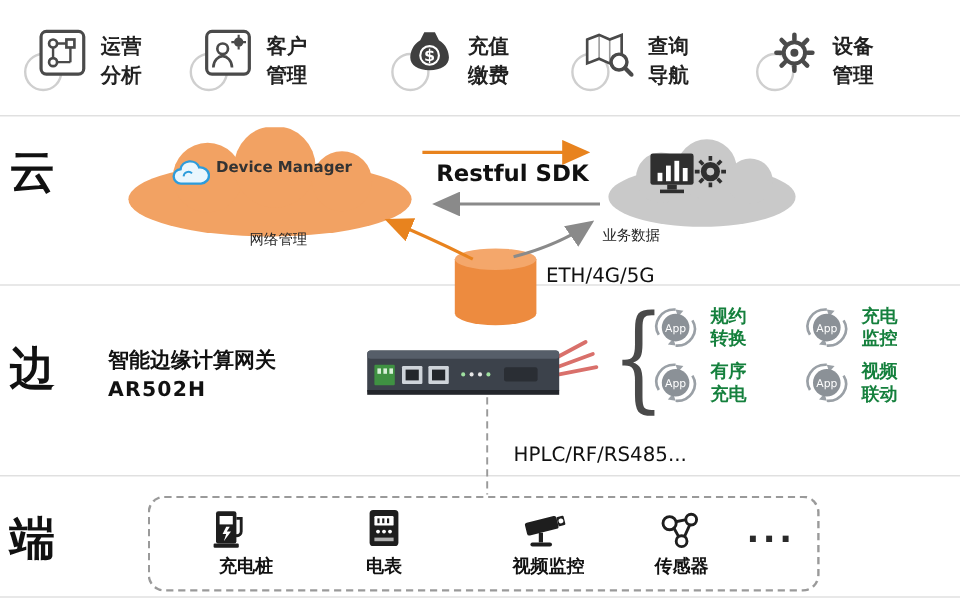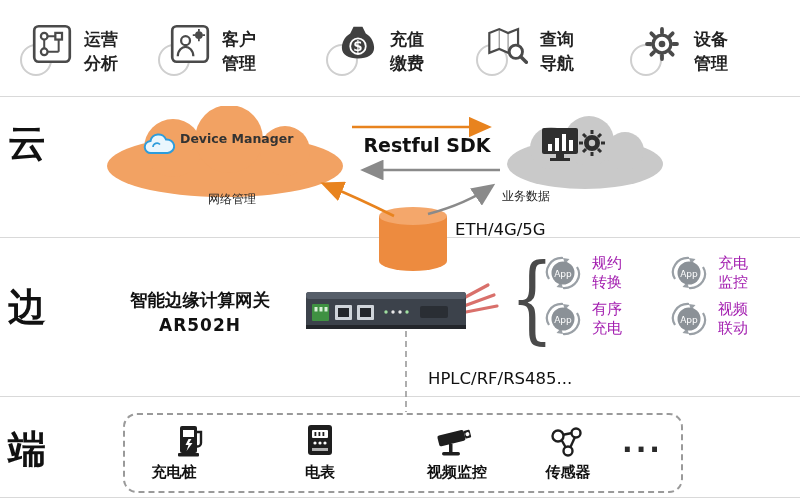--- a/index.html
+++ b/index.html
@@ -18,26 +18,26 @@
   .top-label { margin-left:12px; margin-top:4px; font-size:17px; font-weight:bold; line-height:1.4; white-space:pre-line; color:#222; }
 
   
   .sdm-text { position:absolute; left:180px; top:131px; font-size:12.5px; font-weight:bold; color:#333; line-height:1.35; }
   .restful { position:absolute; left:356px; top:134px; width:142px; text-align:center; font-size:19px; font-weight:bold; color:#111; }
   .platform-label { position:absolute; left:652px; top:129px; font-size:16.5px; font-weight:bold; color:#E8831E; line-height:1.45; white-space:pre-line; }
   .flow-label { position:absolute; font-size:12px; color:#222; }
   .uplink { position:absolute; left:455px; top:220px; font-size:16.5px; color:#111; }
 
   
-  .gw-label { position:absolute; left:90px; top:288px; width:220px; text-align:center; font-weight:bold; color:#111; }
+  .gw-label { position:absolute; left:90px; top:288px; width:220px; font-weight:bold; color:#111; }
   .gw-label .l1 { font-size:17.5px; }
   .gw-label .l2 { font-size:17px; letter-spacing:1px; margin-top:3px; }
   .brace { position:absolute; left:510px; top:250px; font-family:"DejaVu Serif","Liberation Serif",serif; font-size:96px; line-height:96px; color:#4a4a4a; transform:scale(0.72,1.0); transform-origin:left top; }
   .edge-app { position:absolute; display:flex; align-items:center; }
-  .edge-app .app-label { margin-left:6px; font-size:15px; font-weight:normal; line-height:1.25; white-space:pre-line; color:#a21caf; }
+  .edge-app .app-label { margin-left:6px; font-size:15px; font-weight:bold; line-height:1.25; white-space:pre-line; color:#15803d; }
   .downlink { position:absolute; left:428px; top:369px; font-size:16.5px; color:#111; }
 
   
   .t-box { position:absolute; left:123px; top:413px; width:560px; height:80px; border:2px dashed #9a9a9a; border-radius:14px; }
   .t-item-label { position:absolute; font-size:15px; font-weight:bold; color:#111; text-align:center; }
   .dots { position:absolute; left:622px; top:426px; font-size:28px; font-weight:bold; letter-spacing:3px; color:#2a2a2a; }
 </style>
 </head>
 <body>
 
@@ -301,21 +301,21 @@
 
   <div class="abs" style="left:172px; top:421px;">
     <svg width="40" height="40" viewBox="0 0 40 40">
       <rect x="8" y="5" width="17" height="27" rx="2" fill="#1e1e1e"></rect>
       <rect x="11" y="9" width="11" height="7" fill="#fff"></rect>
       <path d="M16.5,18 l-3,6 h3 l-2,6 6,-8 h-3.5 l2.5,-4 z" fill="#fff"></path>
       <path d="M25,11 h4 v11 a3.5,3.5 0 0 1 -7,0" stroke="#1e1e1e" stroke-width="2.4" fill="none"></path>
       <rect x="6" y="32" width="21" height="3.5" rx="1" fill="#1e1e1e"></rect>
     </svg>
   </div>
-  <div class="t-item-label" style="left:136px; top:463px; width:76px;font-family:Liberation Mono, monospace;">充电桩</div>
+  <div class="t-item-label" style="left:167px; top:463px; width:76px;font-family:Liberation Mono, monospace;">充电桩</div>
 
   <div class="abs" style="left:300px; top:421px;">
     <svg width="40" height="40" viewBox="0 0 40 40">
       <rect x="8" y="4" width="24" height="30" rx="3" fill="#1e1e1e"></rect>
       <rect x="12" y="9" width="16" height="8" rx="1" fill="#fff"></rect>
       <rect x="14.5" y="11" width="1.8" height="4" fill="#1e1e1e"></rect>
       <rect x="18.5" y="11" width="1.8" height="4" fill="#1e1e1e"></rect>
       <rect x="22.5" y="11" width="1.8" height="4" fill="#1e1e1e"></rect>
       <circle cx="15" cy="22" r="1.6" fill="#fff"></circle>
       <circle cx="20" cy="22" r="1.6" fill="#fff"></circle>

